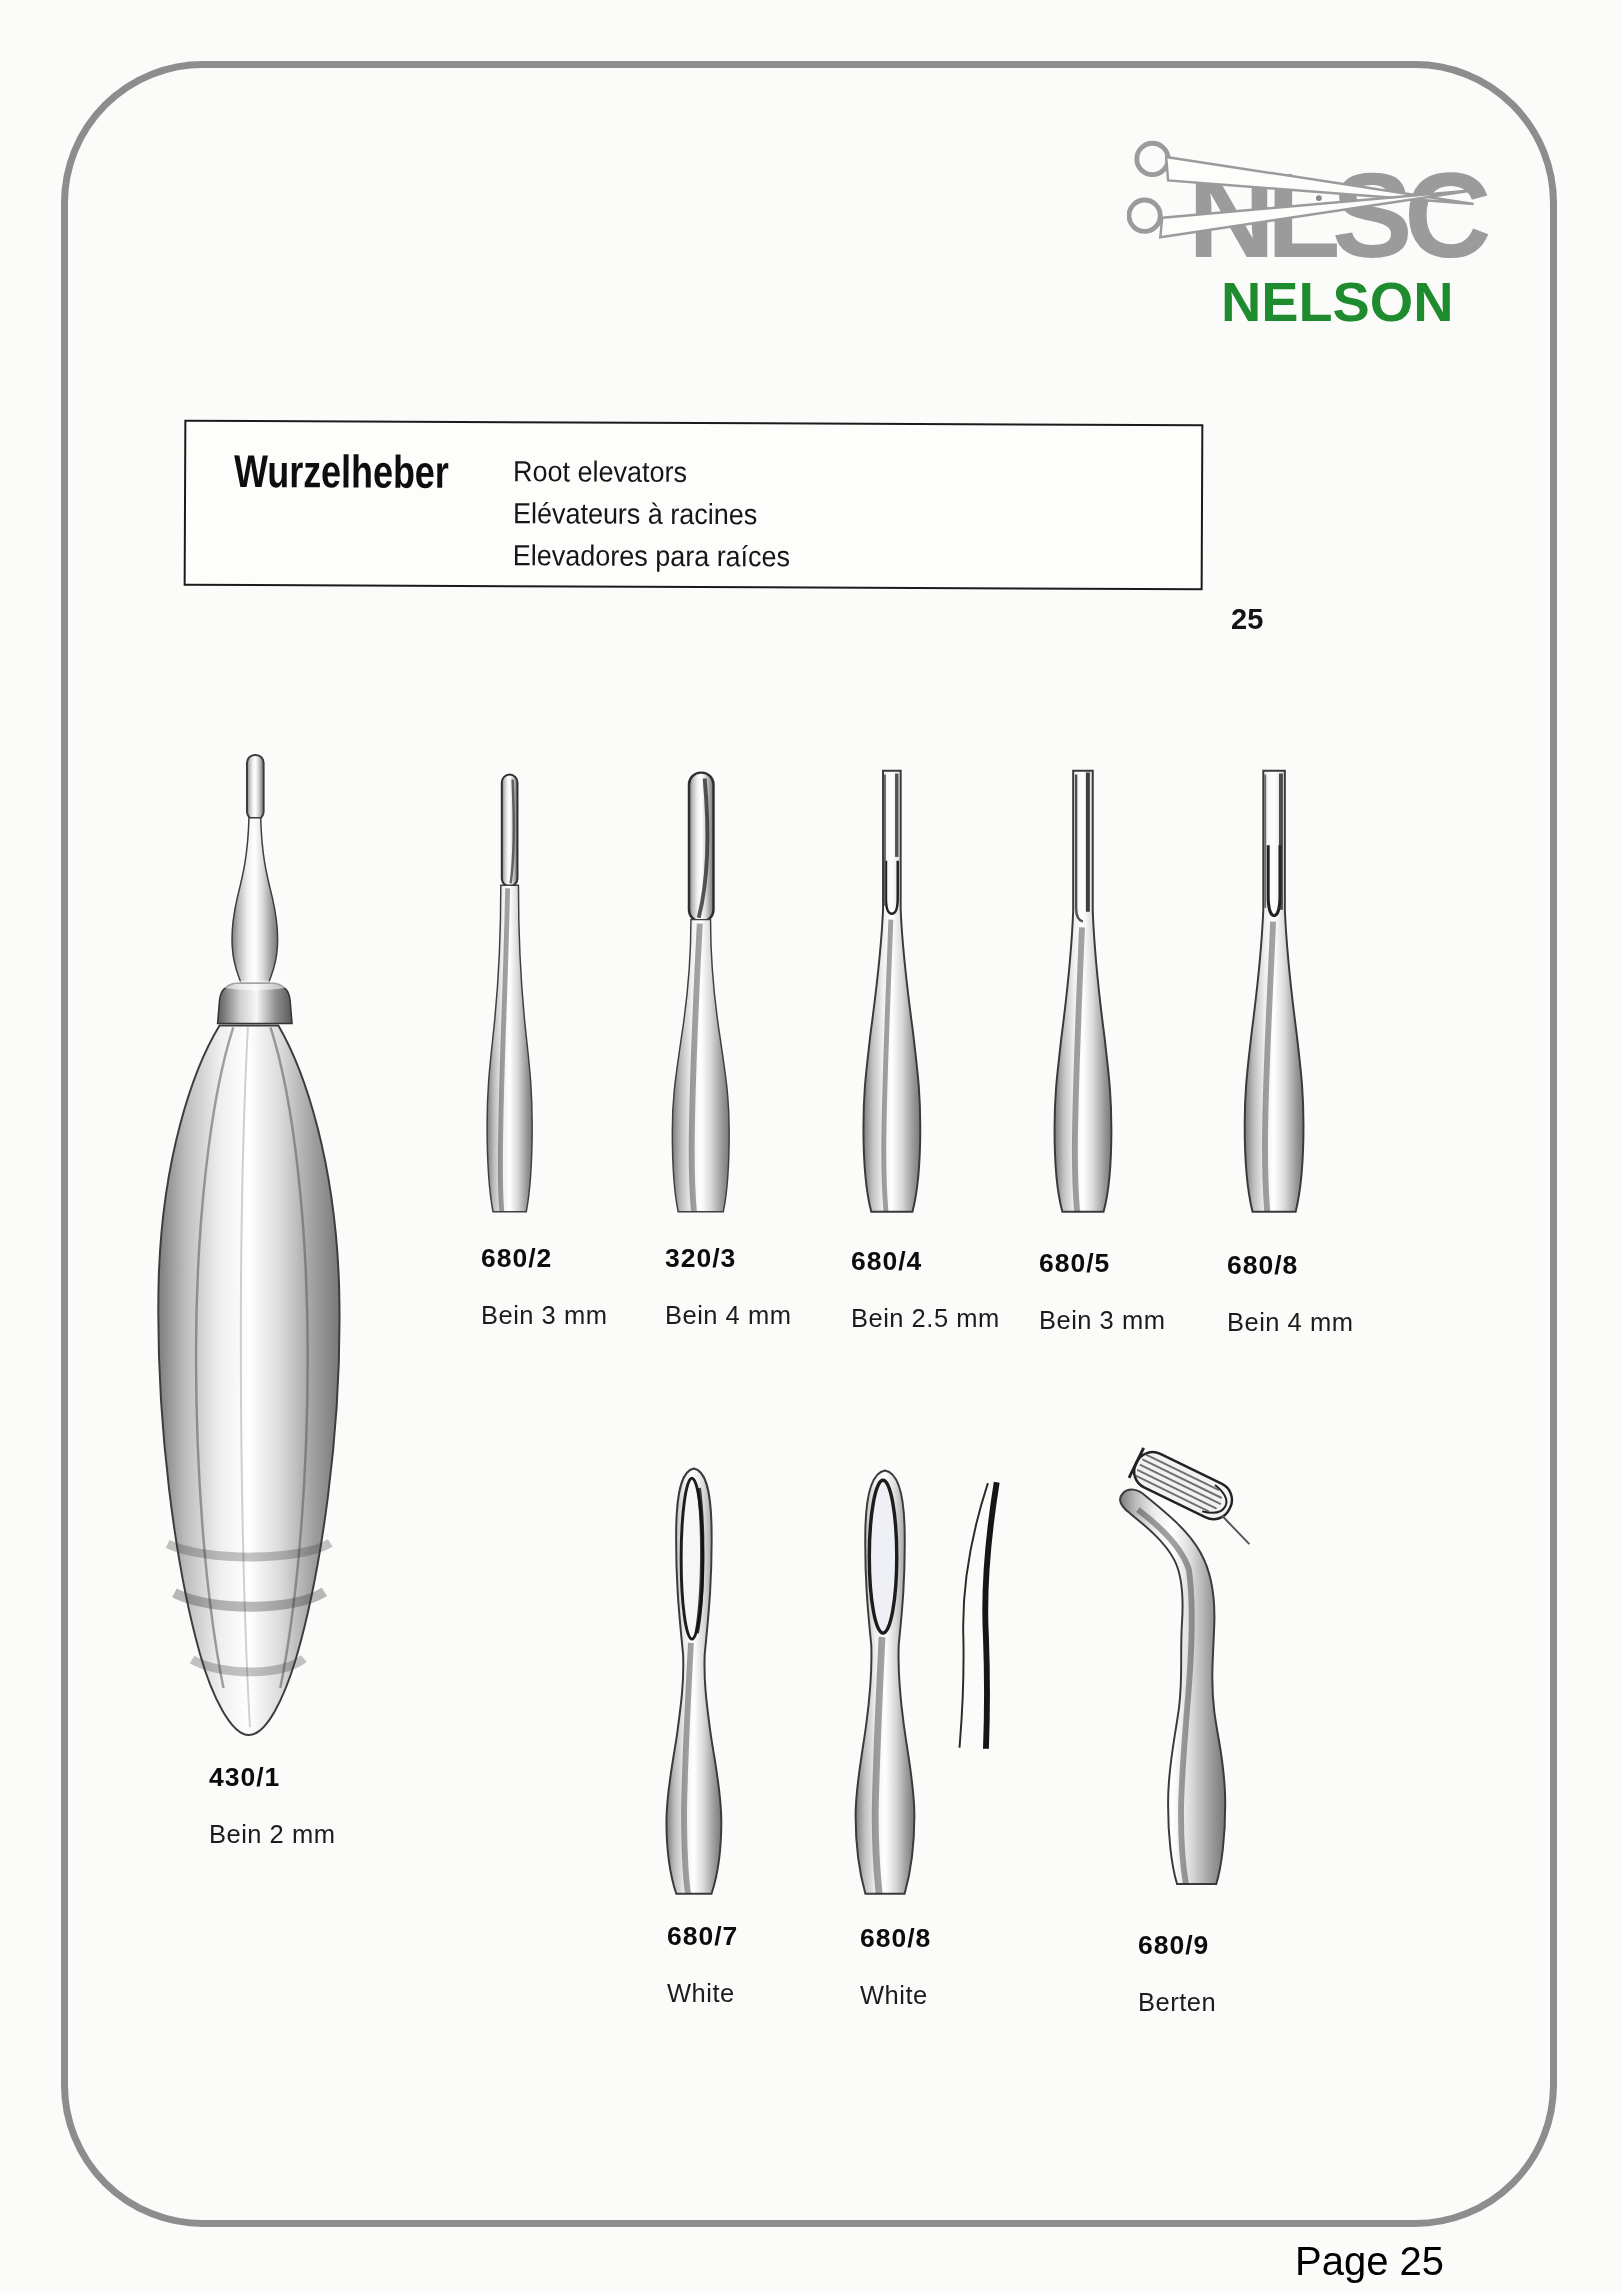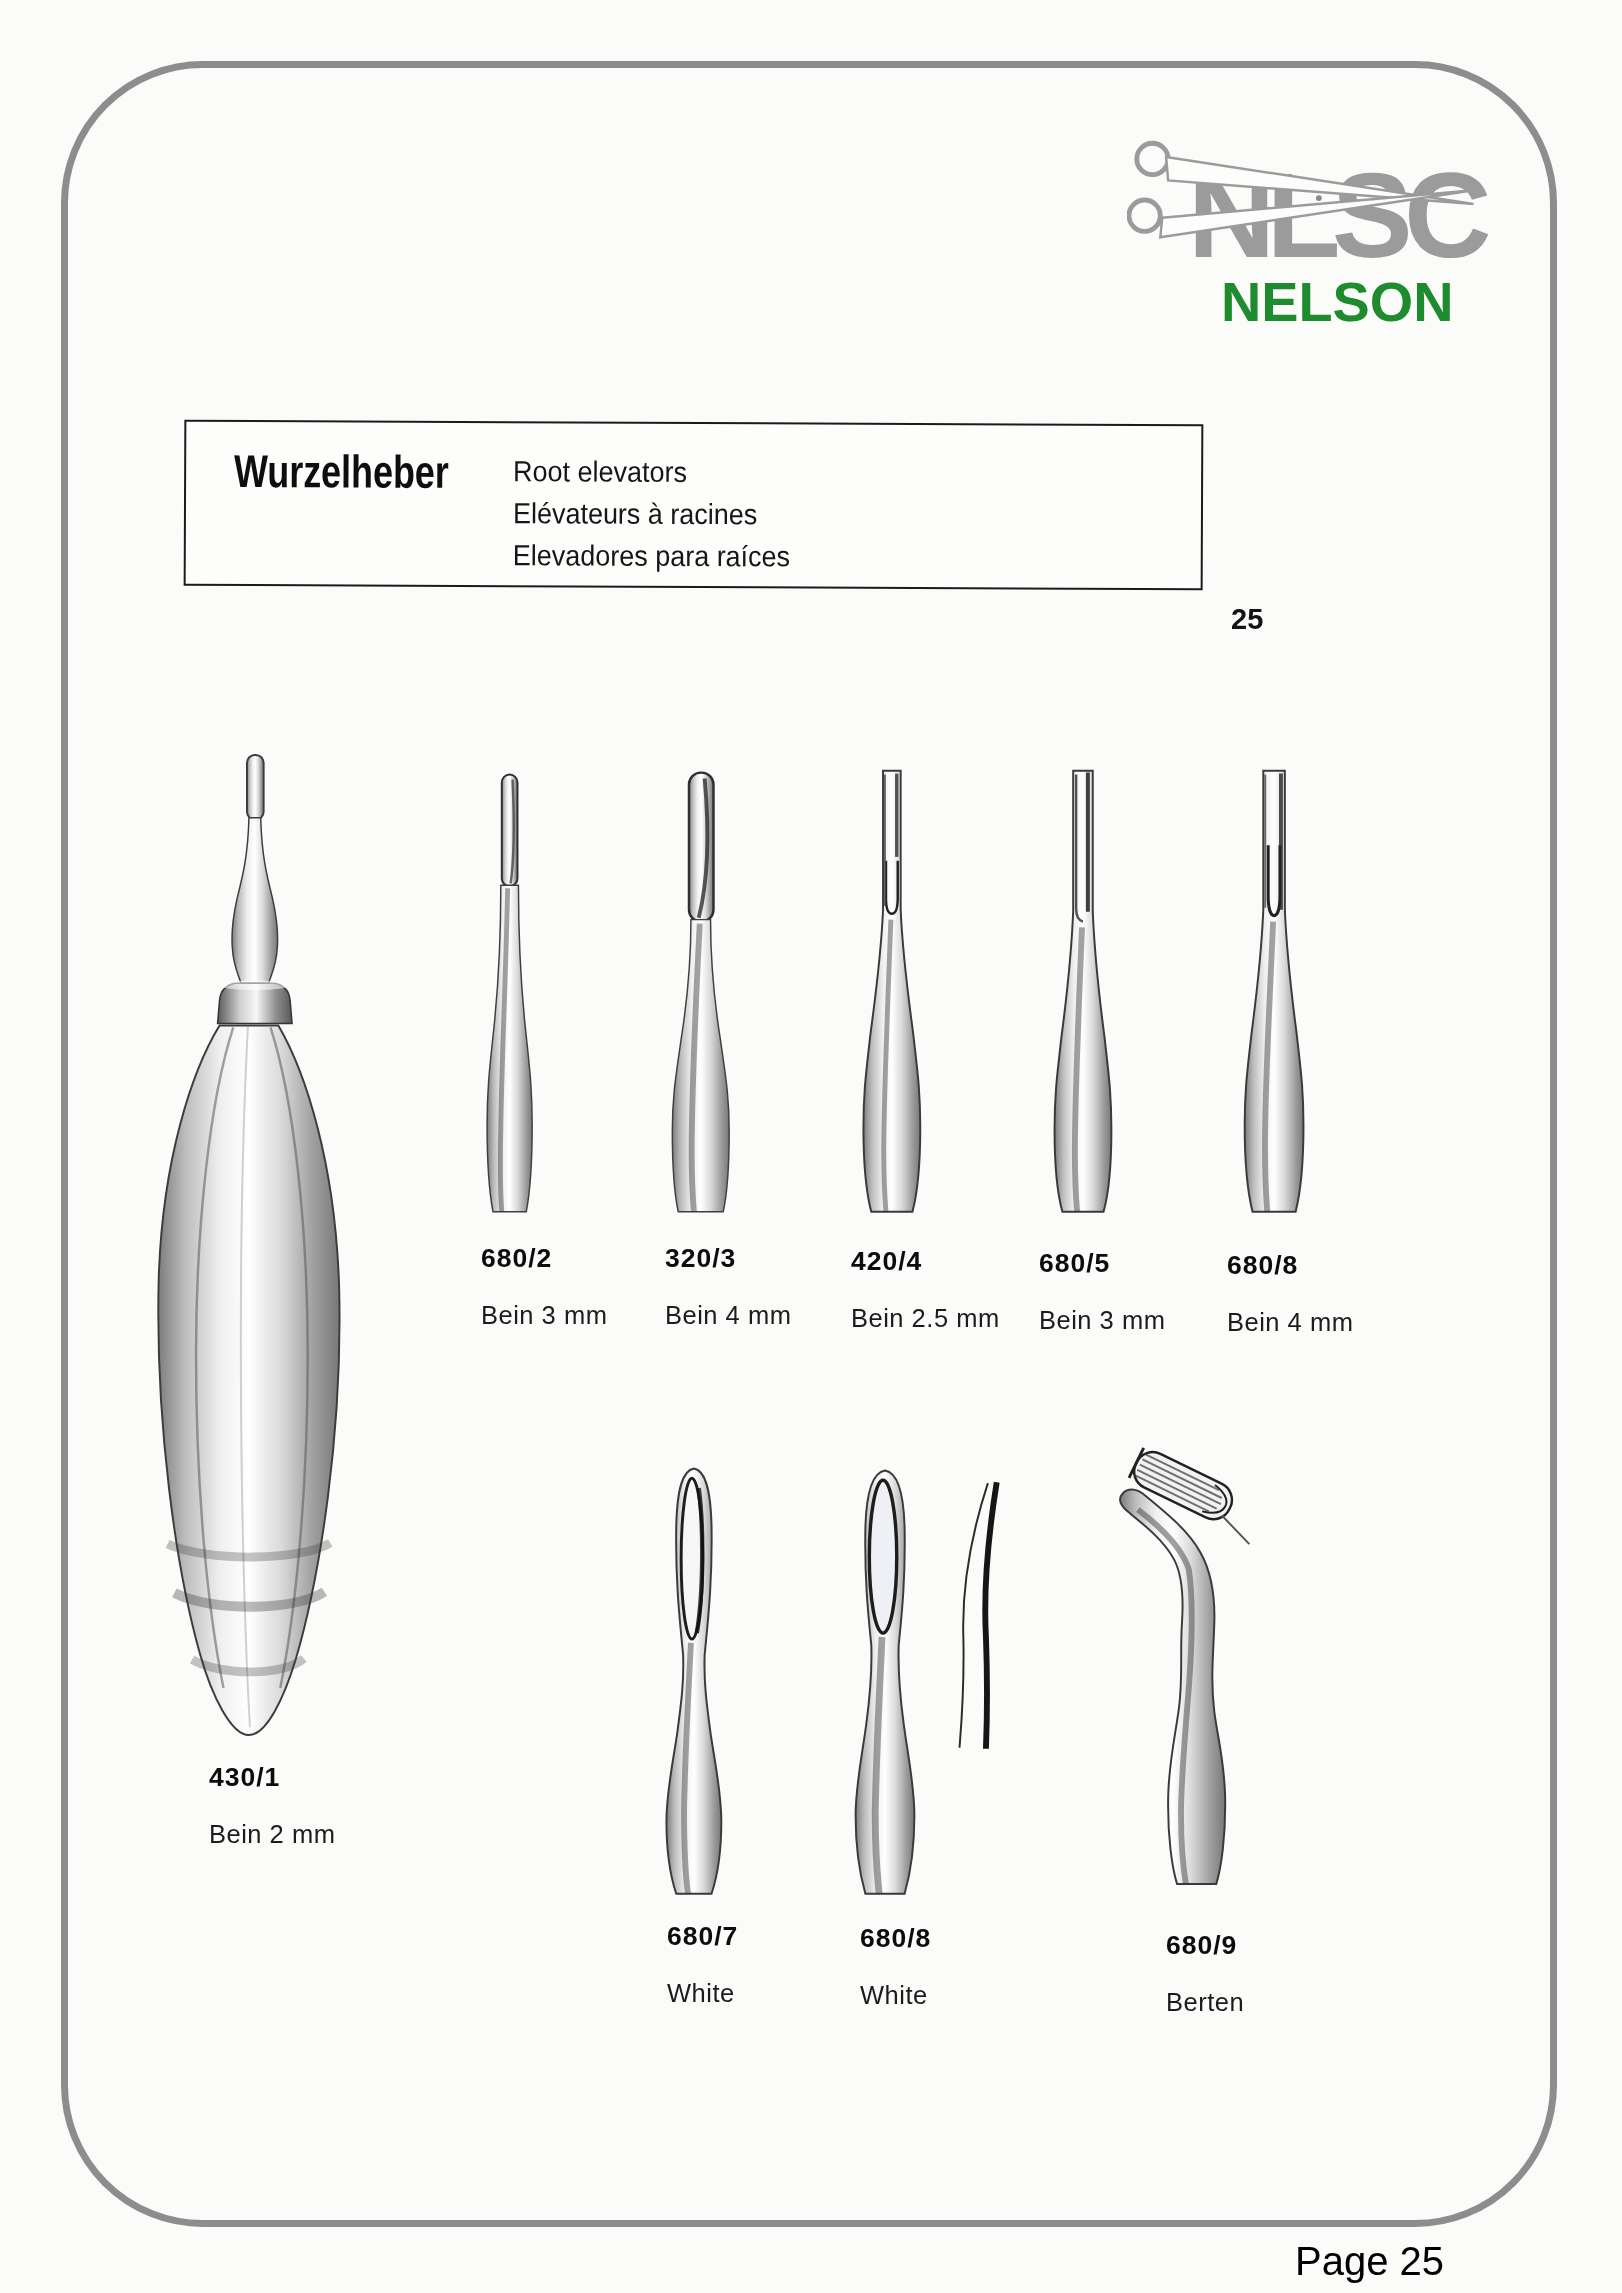--- a/index.html
+++ b/index.html
@@ -176,40 +176,40 @@
   </div>
   <div class="plabel" style="left:481px; top:1243px;">
     <div class="code">680/2</div>
     <div class="spec">Bein 3 mm</div>
   </div>
   <div class="plabel" style="left:665px; top:1243px;">
     <div class="code">320/3</div>
     <div class="spec">Bein 4 mm</div>
   </div>
   <div class="plabel" style="left:851px; top:1246px;">
-    <div class="code">420/4</div>
+    <div class="code">680/4</div>
     <div class="spec">Bein 2.5 mm</div>
   </div>
   <div class="plabel" style="left:1039px; top:1248px;">
     <div class="code">680/5</div>
     <div class="spec">Bein 3 mm</div>
   </div>
   <div class="plabel" style="left:1227px; top:1250px;">
     <div class="code">680/8</div>
     <div class="spec">Bein 4 mm</div>
   </div>
   <div class="plabel" style="left:667px; top:1921px;">
     <div class="code">680/7</div>
     <div class="spec">White</div>
   </div>
   <div class="plabel" style="left:860px; top:1923px;">
     <div class="code">680/8</div>
     <div class="spec">White</div>
   </div>
-  <div class="plabel" style="left:1166px; top:1930px;">
+  <div class="plabel" style="left:1138px; top:1930px;">
     <div class="code">680/9</div>
     <div class="spec">Berten</div>
   </div>
 
   <div class="footer">Page 25</div>
 
 </div>
 
 
 </body></html>

